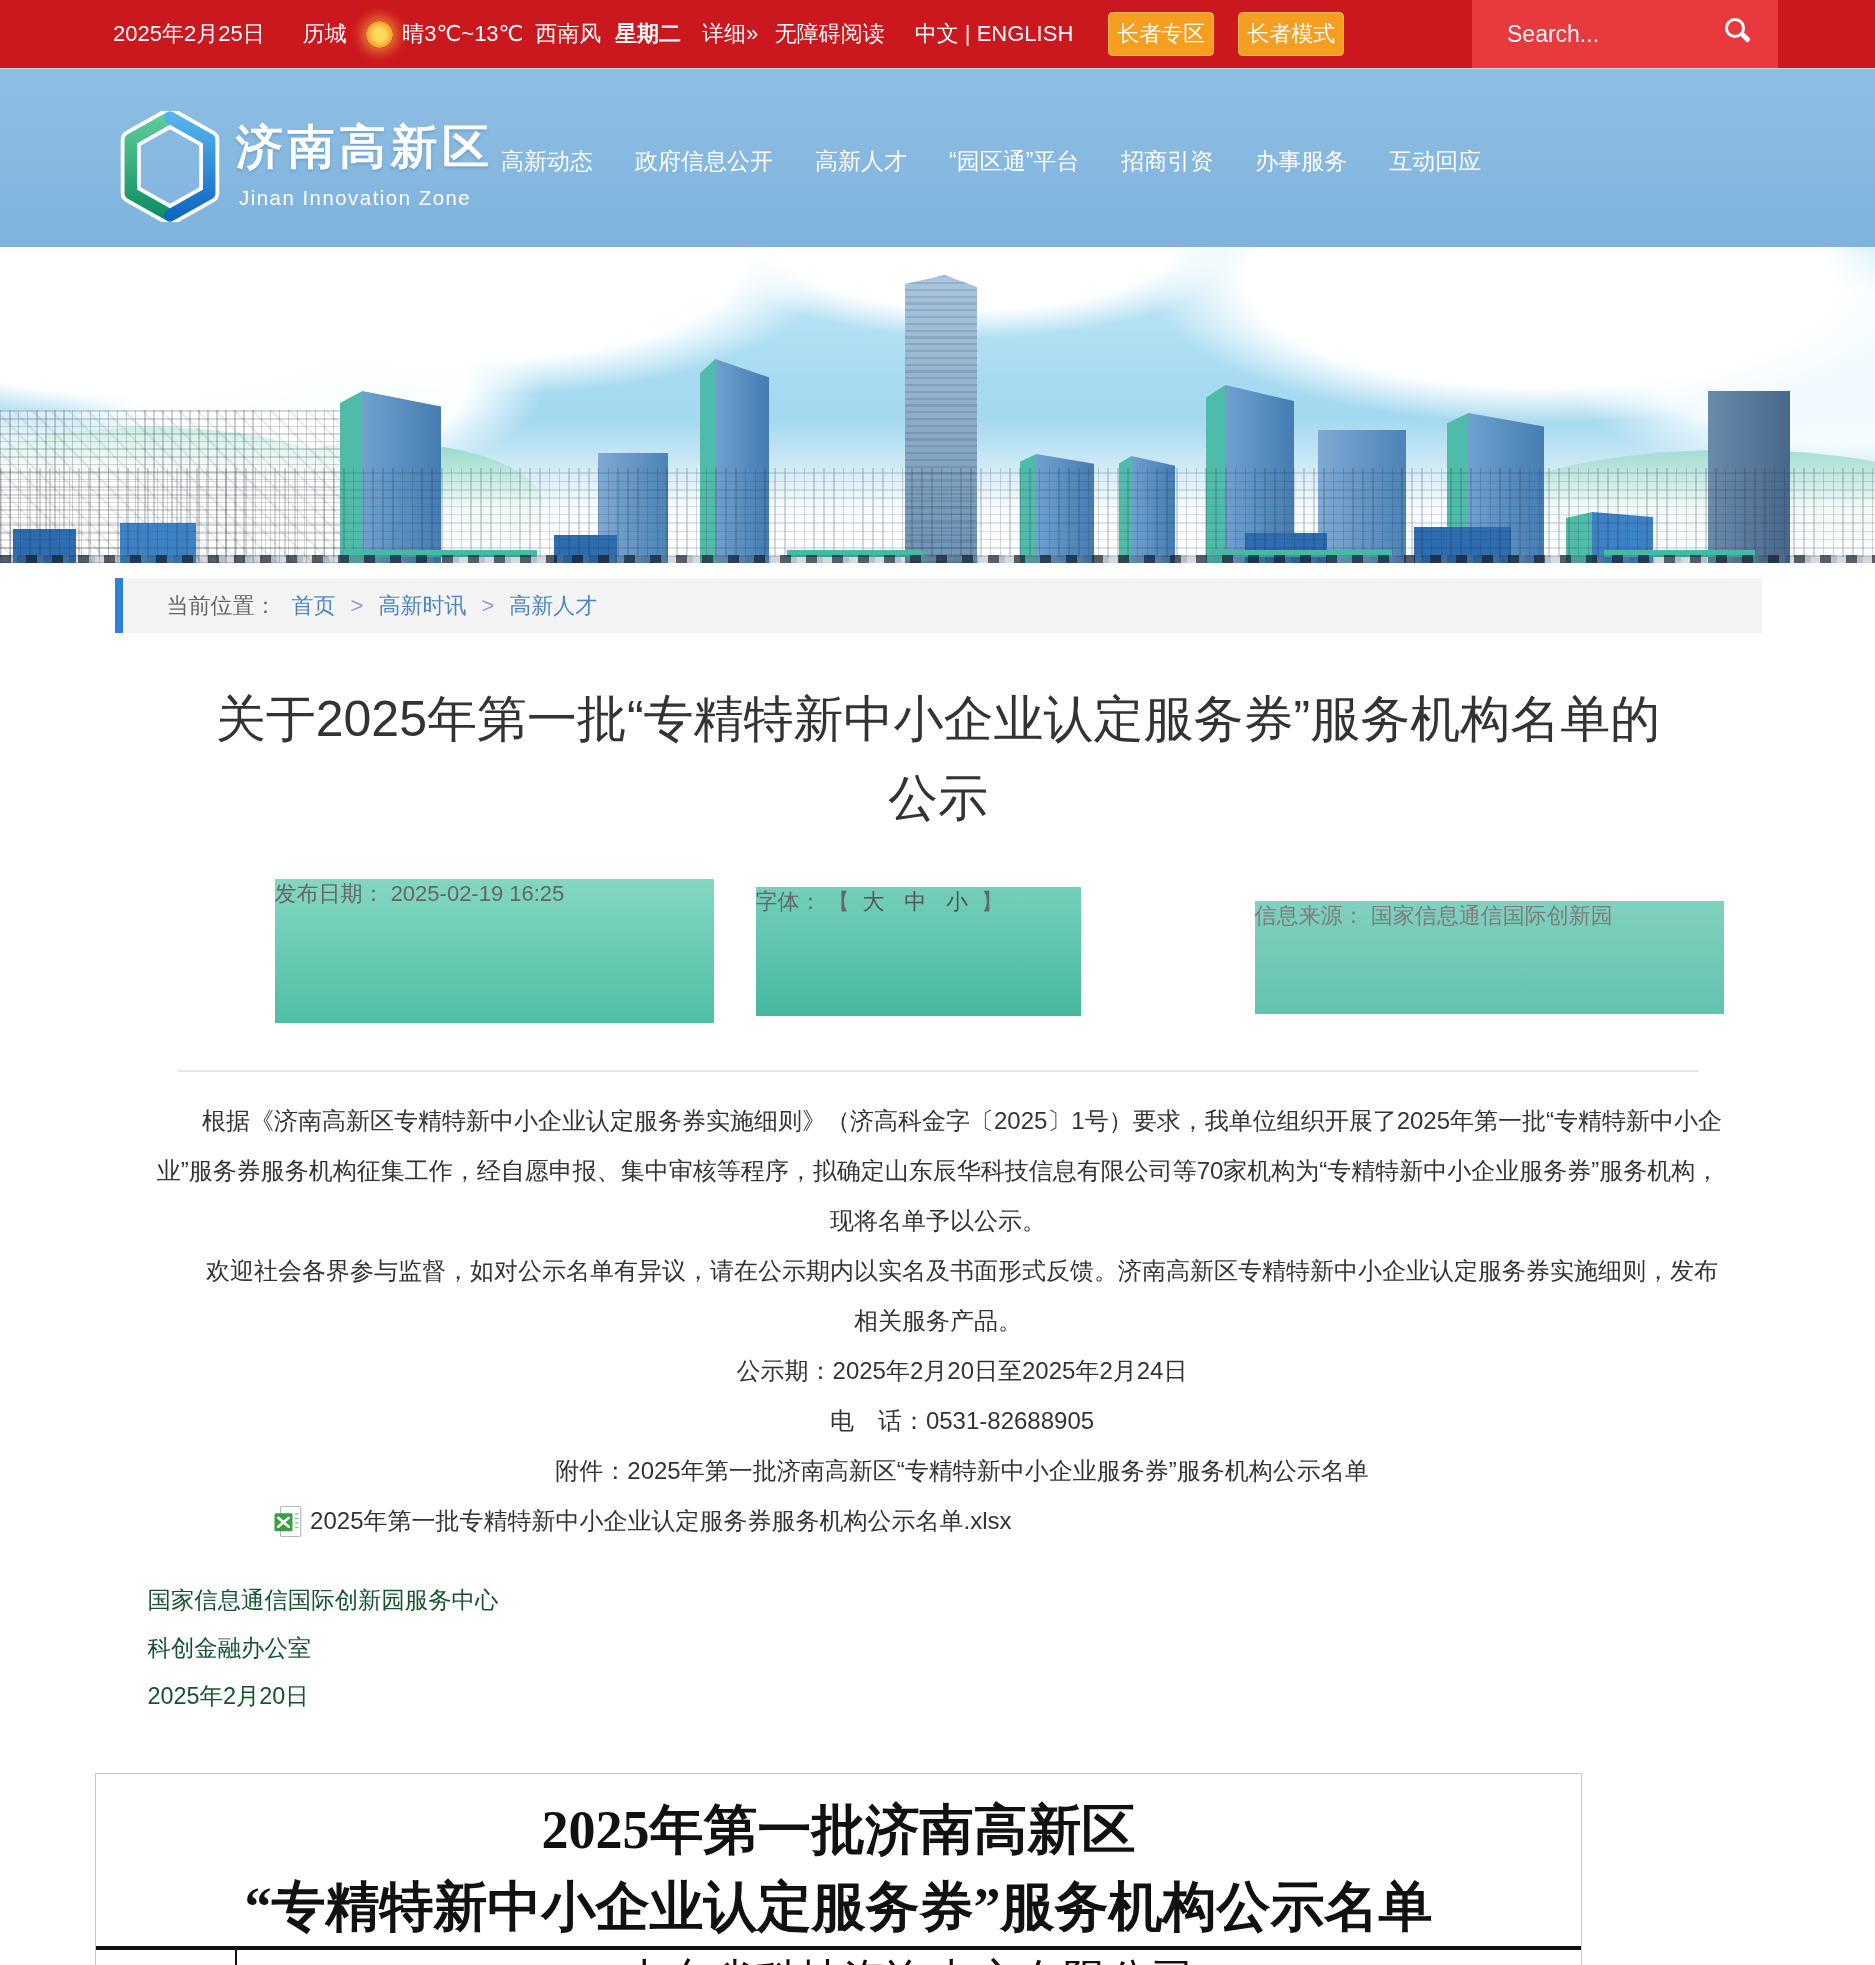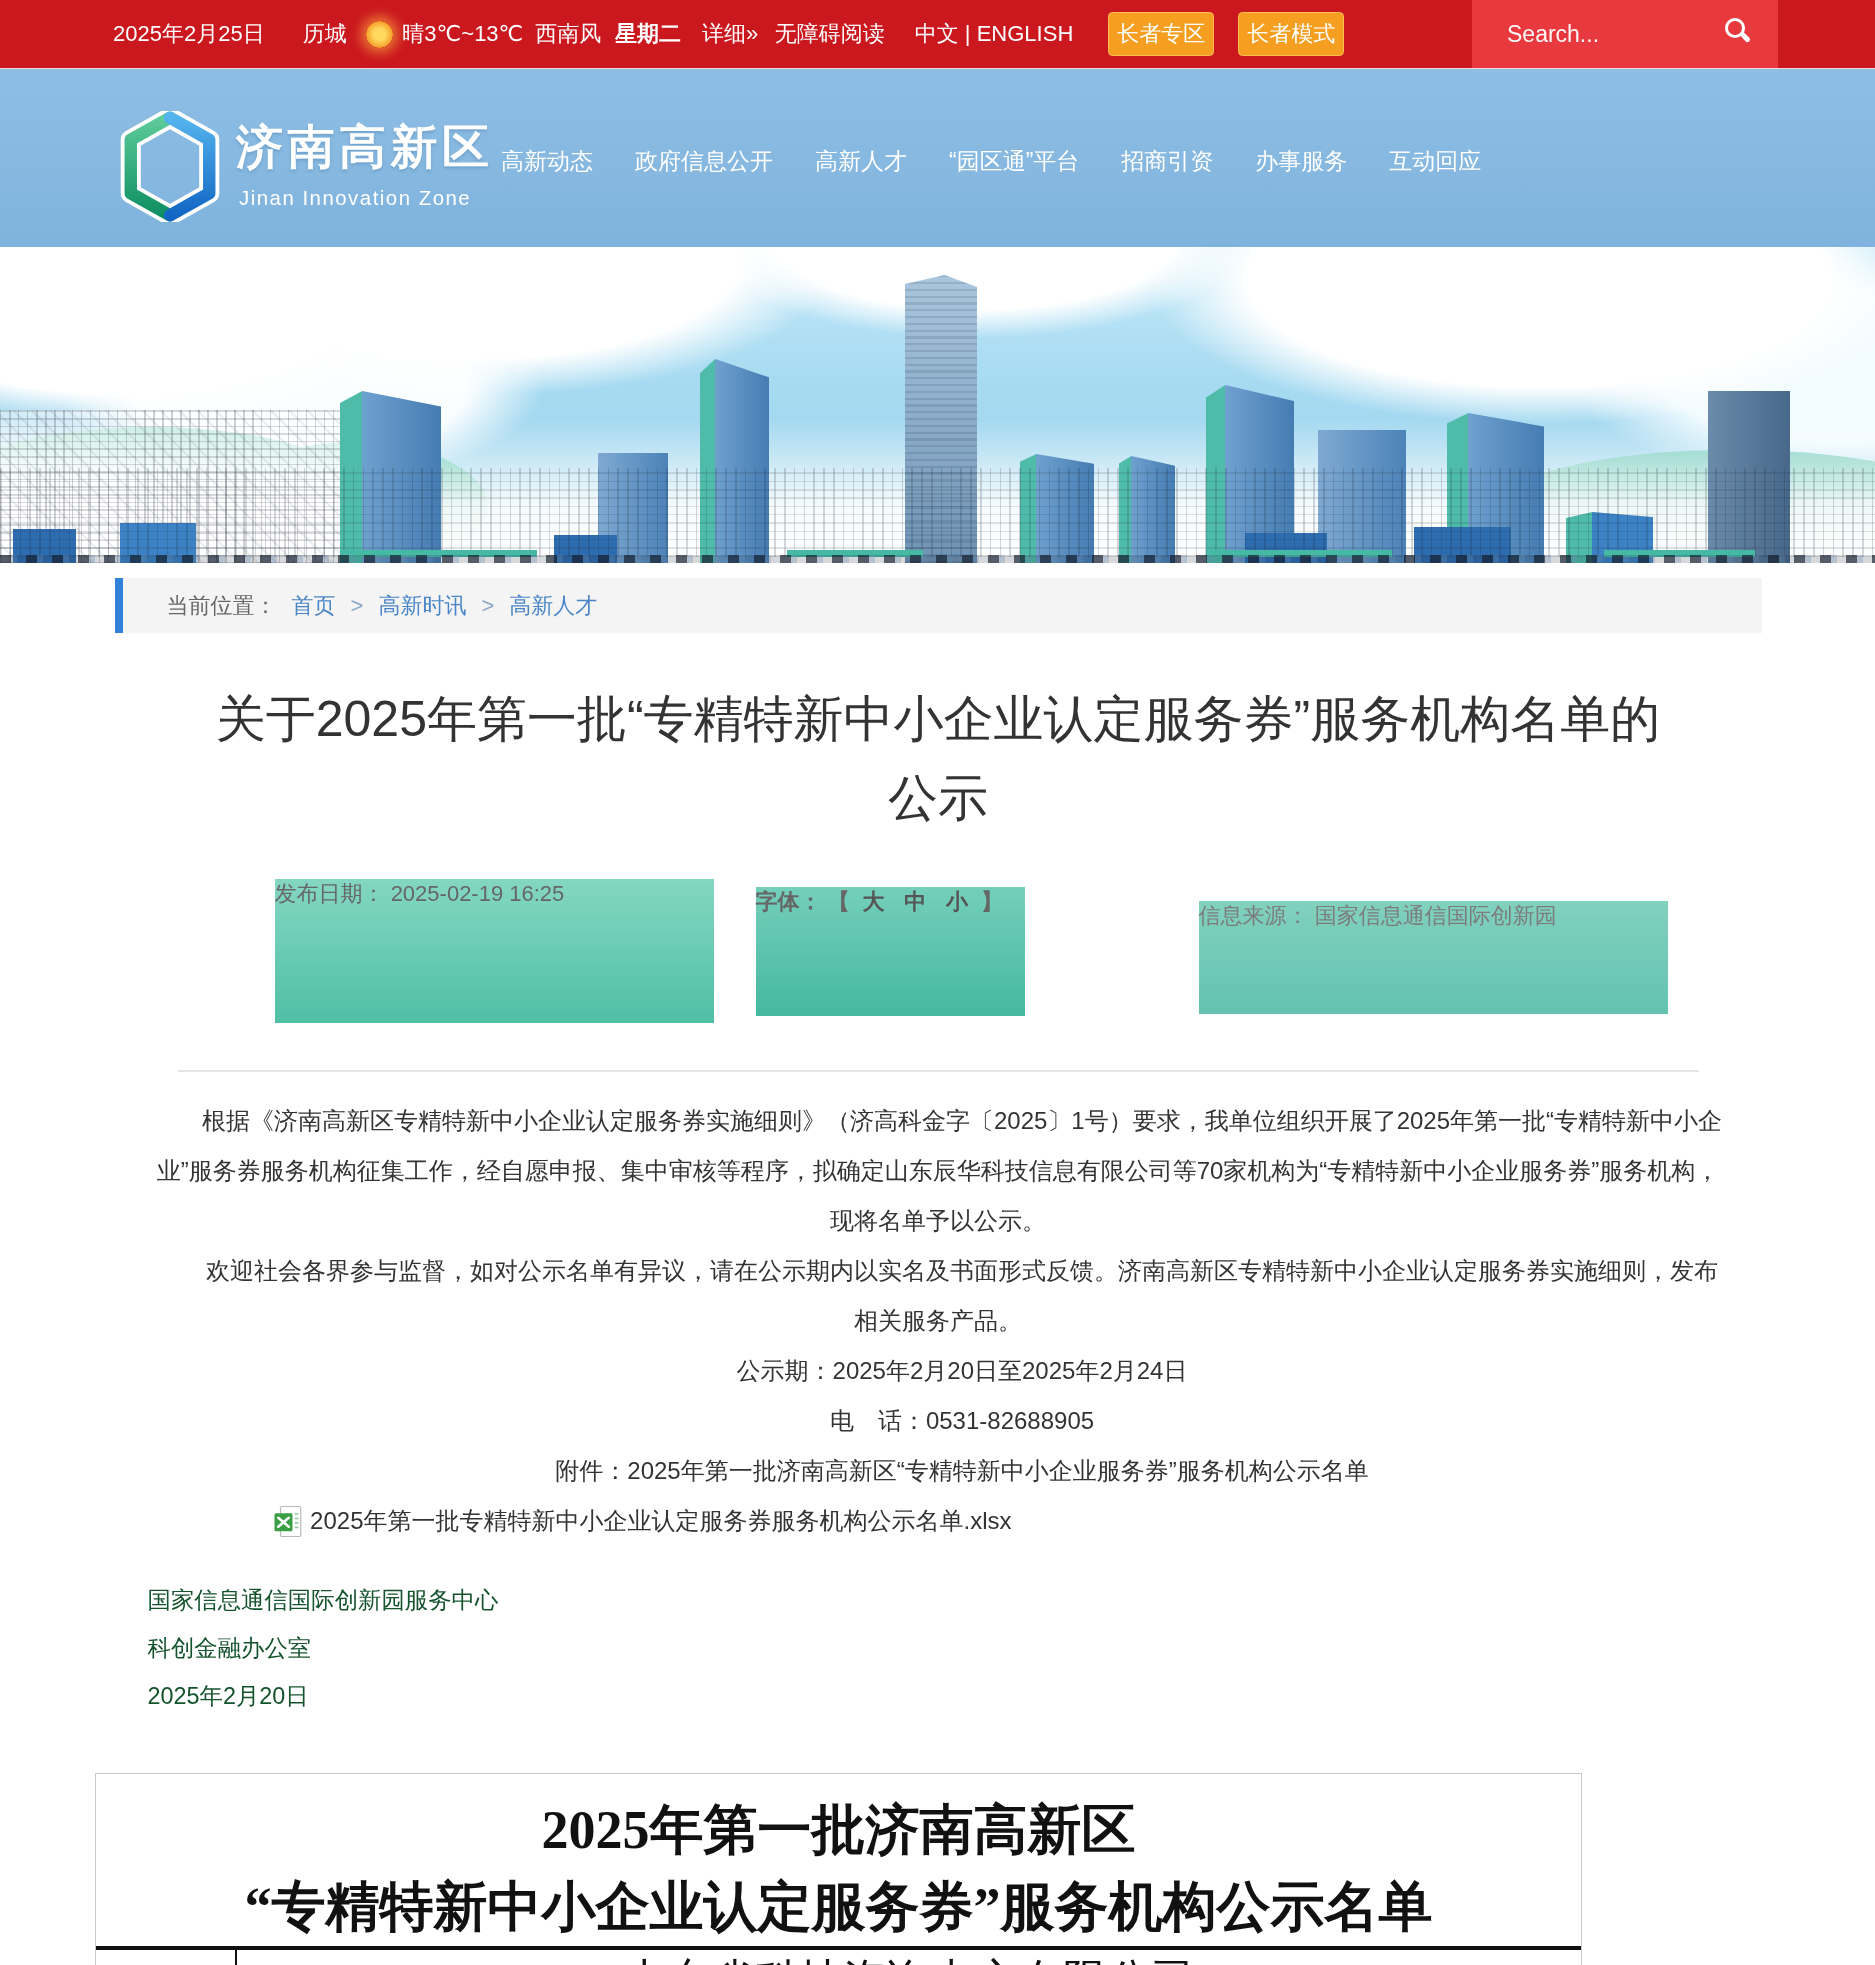--- a/index.html
+++ b/index.html
@@ -37,21 +37,21 @@
   .clouds { position:absolute; inset:0; z-index:1; background:
     radial-gradient(ellipse 424px 174px at 6% 16%, #fff 55%, rgba(255,255,255,0) 72%),
     radial-gradient(ellipse 484px 189px at 26% 4%, #fff 52%, rgba(255,255,255,0) 72%),
     radial-gradient(ellipse 348px 144px at 16% 44%, #fbfeff 48%, rgba(255,255,255,0) 70%),
     radial-gradient(ellipse 393px 144px at 52% -4%, #fff 52%, rgba(255,255,255,0) 72%),
     radial-gradient(ellipse 529px 197px at 82% 10%, #fff 55%, rgba(255,255,255,0) 74%),
     radial-gradient(ellipse 393px 166px at 98% 38%, #f2fbff 46%, rgba(255,255,255,0) 70%);
   }
   .mountain { position:absolute; border-radius:50%; z-index:1; }
   .m1 { left:-68px; top:180px; width:439px; height:144px; background:linear-gradient(180deg,#84d7c2,#4fbfa5); }
-  .m2 { left:219px; top:195px; width:269px; height:129px; background:linear-gradient(180deg,#74cfba,#46b8a0);font-weight:bold; }
+  .m2 { left:219px; top:195px; width:325px; height:129px; background:linear-gradient(180deg,#74cfba,#46b8a0); }
   .m3 { left:1498px; top:203px; width:469px; height:113px; background:linear-gradient(180deg,#6cc9b4,#48b9a2); opacity:.85; }
   .fog { position:absolute; left:0; bottom:0; width:100%; height:144px; z-index:2;
     background:linear-gradient(180deg,rgba(255,255,255,0),rgba(255,255,255,.9) 60%,#fff); }
   .sketch-left { position:absolute; left:0; top:163px; width:435px; height:154px; z-index:2;
     background:
       repeating-linear-gradient(90deg, rgba(35,45,60,.22) 0 1.5px, transparent 1.5px 9px),
       repeating-linear-gradient(0deg, rgba(35,45,60,.18) 0 1.5px, transparent 1.5px 7.6px),
       repeating-linear-gradient(45deg, rgba(35,45,60,.08) 0 2.3px, transparent 2.3px 13px),
       linear-gradient(180deg, rgba(255,255,255,.45), #ffffff 55%); }
   .bld { position:absolute; z-index:3; }

